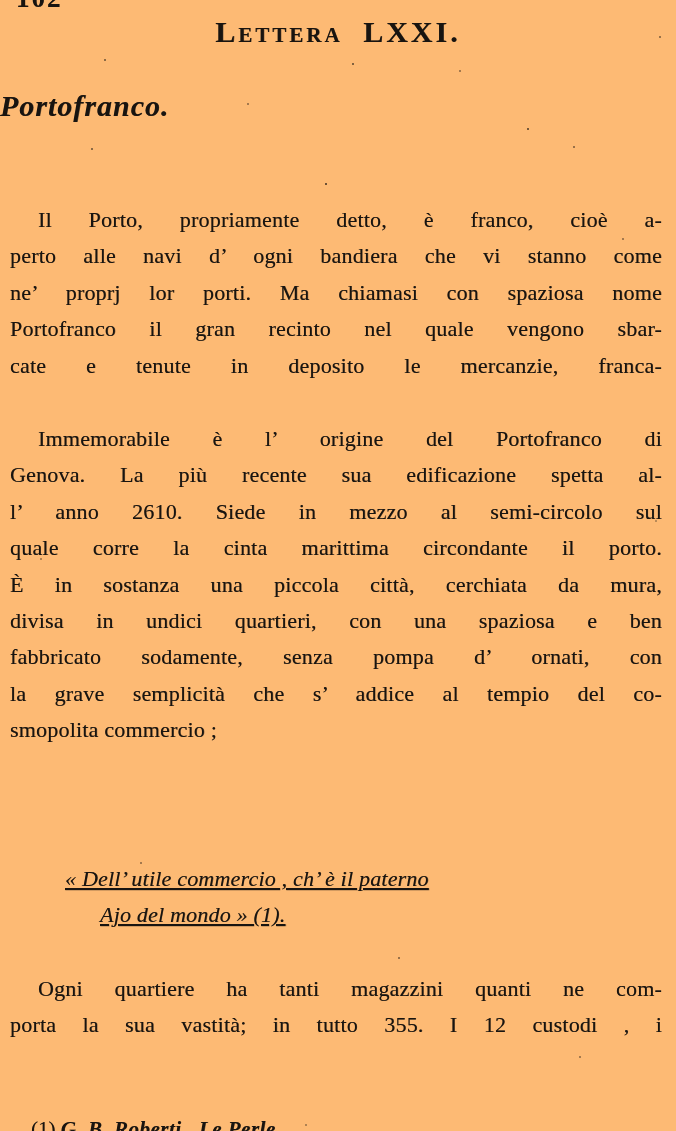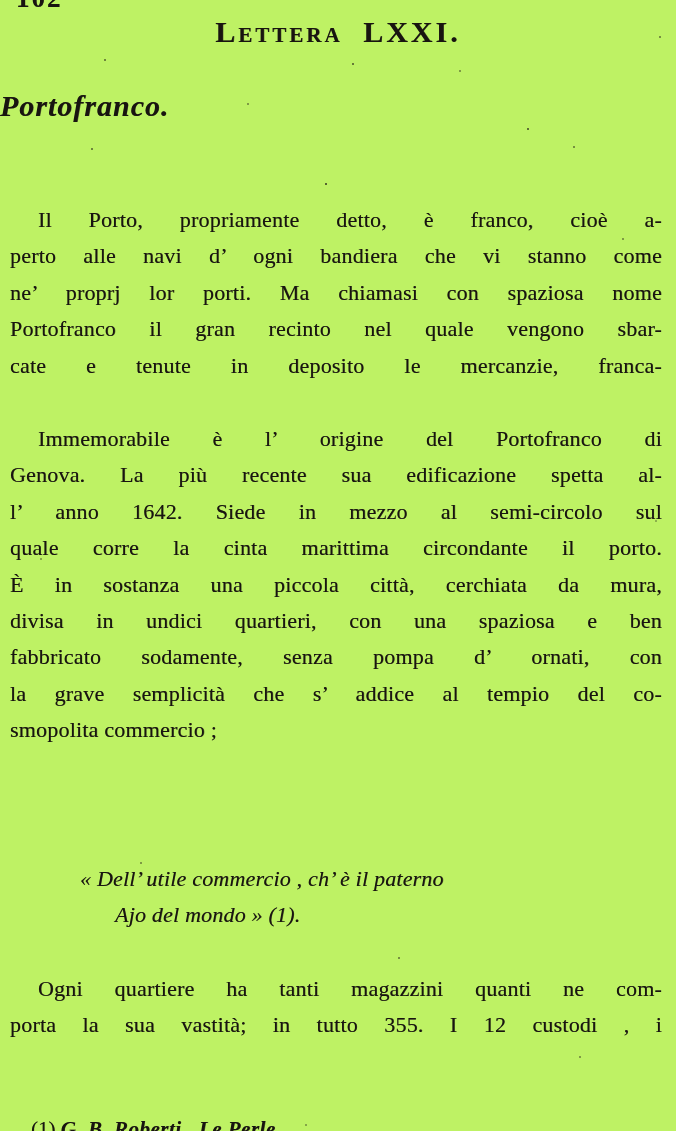--- a/index.html
+++ b/index.html
@@ -1,21 +1,21 @@
 <!DOCTYPE html>
 <html><head>
 <meta charset="utf-8">
 <style>
   html, body { margin: 0; padding: 0; background: #e8e6e2; }
   .page {
     position: relative;
     width: 676px;
     height: 1131px;
     margin: 0 auto;
-    background: #bef264;
+    background: #fdba74;
     overflow: hidden;
     font-family: "Liberation Serif", "DejaVu Serif", serif;
     color: #181410;
   }
   .ink { text-shadow: 0.35px 0.35px 0 rgba(24,20,16,0.55); }
 
   .page-number {
     position: absolute;
     top: -15px;
     left: 16px;
@@ -67,23 +67,24 @@
   }
   .line.first { text-indent: 28px; }
   .line.endline { text-align: left; text-align-last: left; }
 
   #para1 { top: 202px; }
   #para2 { top: 421px; }
 
   #quote {
     position: absolute;
     top: 861px;
-    left: 80px;
+    left: 65px;
     width: 540px;
     font-style: italic;
+    text-decoration: underline;
   }
   #quote .line { text-align: left; text-align-last: left; }
   #quote .line.vers2 { padding-left: 35px; }
 
   #para3 { top: 971px; }
 
   .footnote {
     position: absolute;
     top: 1096px;
     left: 31px;
@@ -136,21 +137,21 @@
     <div class="line first">Il Porto, propriamente detto, è franco, cioè a-</div>
     <div class="line">perto alle navi d’ ogni bandiera che vi stanno come</div>
     <div class="line">ne’ proprj lor porti. Ma chiamasi con spaziosa nome</div>
     <div class="line">Portofranco il gran recinto nel quale vengono sbar-</div>
     <div class="line">cate e tenute in deposito le mercanzie, franca-</div>
   </div>
 
   <div class="block" id="para2">
     <div class="line first">Immemorabile è l’ origine del Portofranco di</div>
     <div class="line">Genova. La più recente sua edificazione spetta al-</div>
-    <div class="line">l’ anno 1642. Siede in mezzo al semi-circolo sul</div>
+    <div class="line">l’ anno 2610. Siede in mezzo al semi-circolo sul</div>
     <div class="line">quale corre la cinta marittima circondante il porto.</div>
     <div class="line">È in sostanza una piccola città, cerchiata da mura,</div>
     <div class="line">divisa in undici quartieri, con una spaziosa e ben</div>
     <div class="line">fabbricato sodamente, senza pompa d’ ornati, con</div>
     <div class="line">la grave semplicità che s’ addice al tempio del co-</div>
     <div class="line endline">smopolita commercio ;</div>
   </div>
 
   <div id="quote">
     <div class="line">« Dell’ utile commercio , ch’ è il paterno</div>

